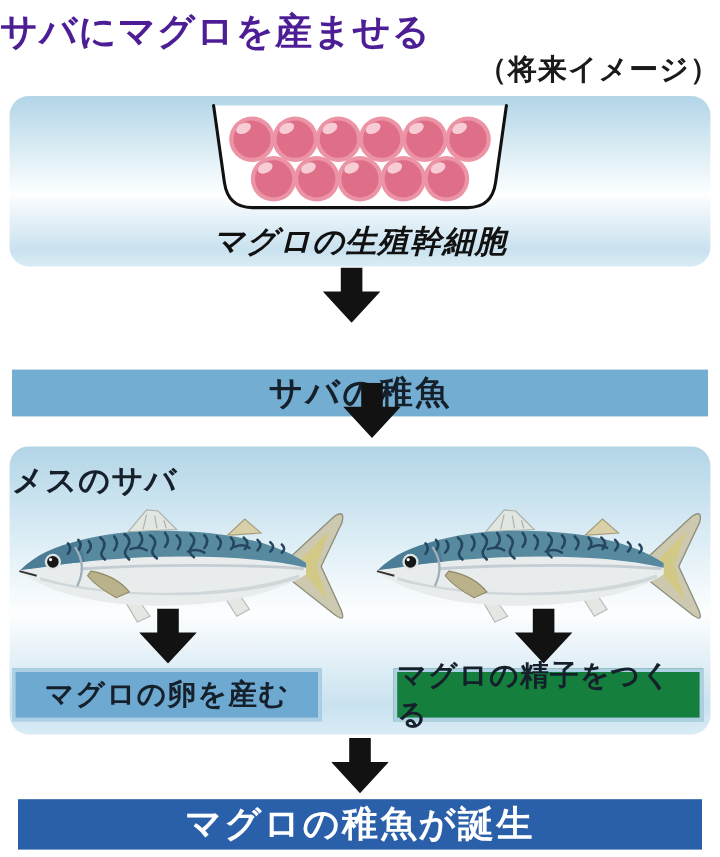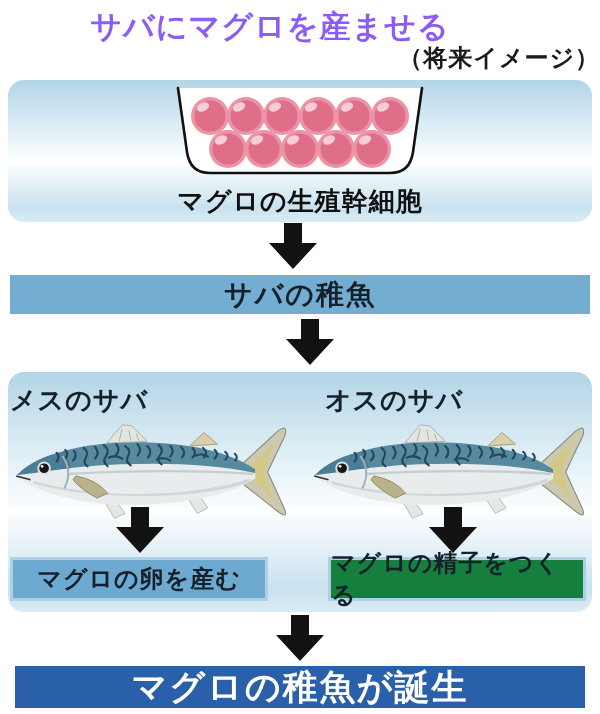--- a/index.html
+++ b/index.html
@@ -1,37 +1,37 @@
 <!DOCTYPE html>
 <html><head>
 <meta charset="utf-8">
 <style>
   html,body{margin:0;padding:0;background:#fff;}
   .page{
     position:relative;width:600px;height:714px;background:#ffffff;overflow:hidden;
     font-family:"DejaVu Sans","Liberation Sans",sans-serif;color:#111;
   }
   .title{
-    position:absolute;top:6px;left:0;width:540px;text-align:center;
-    font-size:31px;font-weight:800;letter-spacing:1px;color:#8b5cf6;
+    position:absolute;top:6px;left:0;width:540px;text-align:left;
+    font-size:31px;font-weight:800;letter-spacing:1px;color:#4c1d95;
   }
   .subtitle{
     position:absolute;top:42px;left:0;width:600px;text-align:right;
     font-size:24px;font-weight:600;letter-spacing:1px;color:#1a1a1a;
   }
   .panel{
     position:absolute;left:8px;width:584px;border-radius:16px;
     background:linear-gradient(180deg,#b2d5e7 0%,#e9f4f9 42%,#fdfeff 58%,#c9e2ef 90%,#d9ecf5 100%);
   }
   .panel1{top:80px;height:142px;}
   .panel2{top:372px;height:240px;}
   .dish-svg{position:absolute;left:170px;top:86px;}
   .cell-label{
     position:absolute;top:184px;left:0;width:600px;text-align:center;
-    font-size:26px;font-weight:800;letter-spacing:1px;color:#111;
+    font-size:26px;font-weight:800;letter-spacing:1px;color:#111;font-style:italic;
   }
   .arrow-row{position:absolute;display:flex;align-items:center;gap:8px;}
   .arrow-row .arrow-text{font-size:27px;font-weight:600;color:#1a1a1a;letter-spacing:1px;}
   .arrow1{left:269px;top:223px;}
   .arrow2{left:282px;top:319px;flex-direction:column;}
   .black-arrow{display:block;}
   .bar1{
     position:absolute;left:10px;top:275px;width:580px;height:39px;
     display:flex;align-items:center;justify-content:center;
     font-size:28px;font-weight:800;letter-spacing:2px;color:#15202b;
@@ -52,21 +52,21 @@
     position:absolute;top:557px;width:252px;height:38px;border:3px solid #aed0e4;
     display:flex;align-items:center;justify-content:center;
     font-size:24px;font-weight:800;letter-spacing:1px;color:#15202b;
   }
   .result-box-left{left:10px;}
   .result-box-right{left:328px;}
   .final-arrow{position:absolute;left:276px;top:614px;}
   .bar2{
     position:absolute;left:15px;top:666px;width:570px;height:42px;
     display:flex;align-items:center;justify-content:center;
-    font-size:35px;font-weight:800;letter-spacing:2px;color:#ffffff;
+    font-size:30px;font-weight:800;letter-spacing:2px;color:#ffffff;
   }
 </style>
 </head>
 <body>
 
 <div class="page">
 
   <div class="title">サバにマグロを産ませる</div>
   <div class="subtitle">（将来イメージ）</div>
 
@@ -135,33 +135,32 @@
   </svg>
 
   <div class="cell-label">マグロの生殖幹細胞</div>
 
   <div class="arrow-row arrow1">
     <svg class="black-arrow" width="48" height="46" viewBox="0 0 48 46">
       <polygon points="15,0 33,0 33,20 48,20 24,46 0,20 15,20" fill="#121212"></polygon>
     </svg>
   </div>
 
-  <div class="bar1" style="background: rgb(116, 173, 210);">サバの稚魚</div>
+  <div class="bar1" style="background: rgb(116, 173, 210); margin-top: 33px;">サバの稚魚</div>
 
   <div class="arrow-row arrow2">
     <svg class="black-arrow" width="48" height="46" viewBox="0 0 48 46">
       <polygon points="15,0 33,0 33,20 48,20 24,46 0,20 15,20" fill="#121212"></polygon>
     </svg>
     <span class="arrow-text">成長</span>
   </div>
 
   <div class="panel panel2"></div>
 
   <div class="fish-label fish-label-left">メスのサバ</div>
-  <div class="fish-label fish-label-right">オスのサバ</div>
 
   <svg width="0" height="0" style="position:absolute" aria-hidden="true">
     <defs>
       <g id="mackerel">
 
         <path d="M234,49 L276,10 Q286,3 283,15 L265,53 L282,90 Q287,102 277,95 L234,61 Z" fill="#ccc9b0" stroke="#8f8f7d" stroke-width="1.2"></path>
         <path d="M243,51 L272,22 L261,52 L271,83 Z" fill="#d6c878" opacity="0.75"></path>
 
         <path d="M98,23 L114,4 L124,5 L140,21 Z" fill="#e2e6e1" stroke="#a9b1ad" stroke-width="1"></path>
         <path d="M114,8 L111,21 M121,9 L123,20 M129,13 L131,20" stroke="#a9b1ad" stroke-width="1" fill="none"></path>

